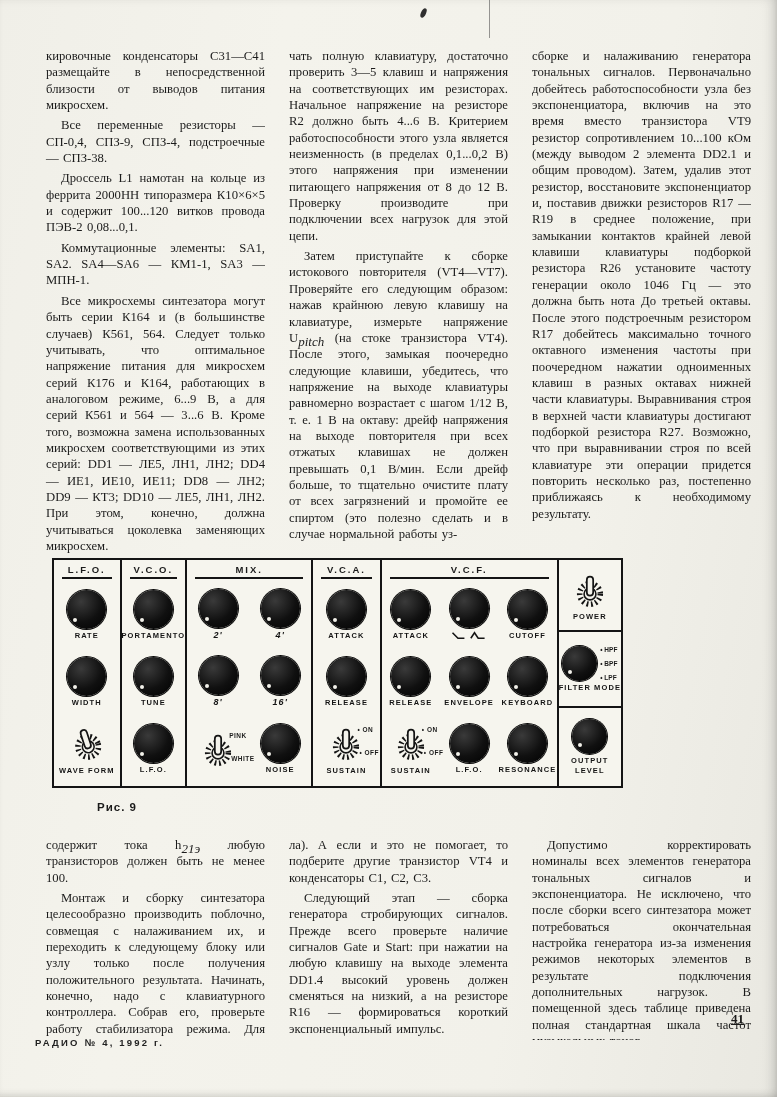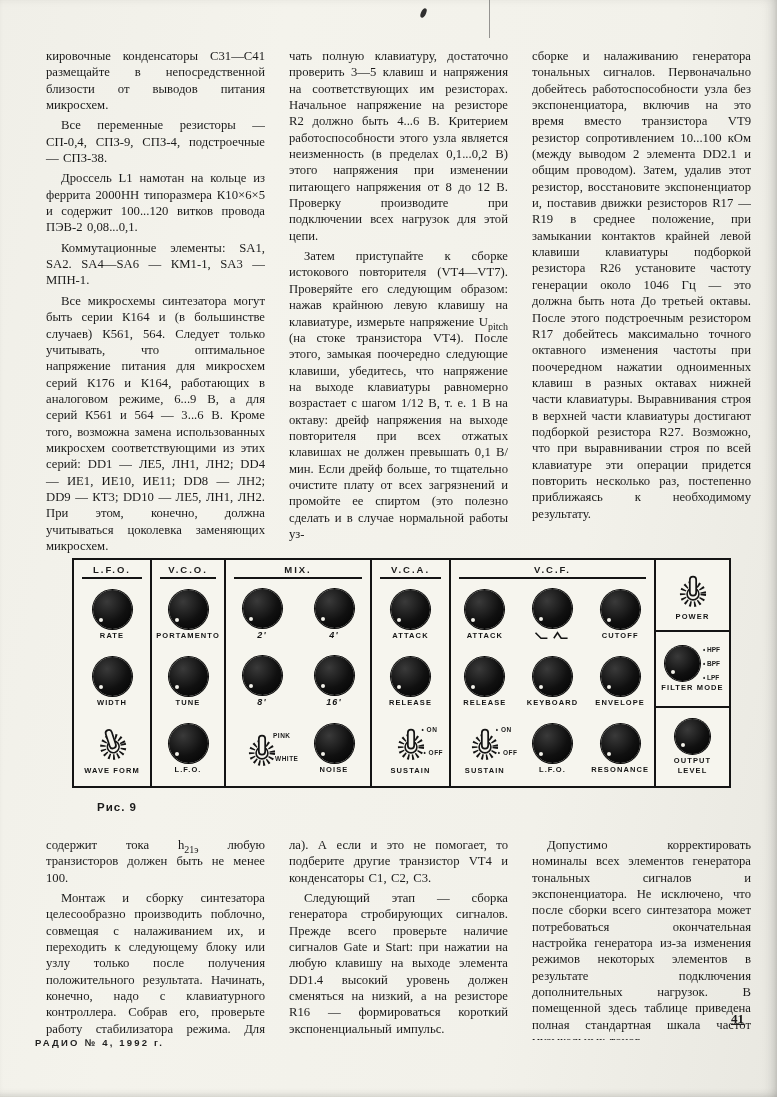--- a/index.html
+++ b/index.html
@@ -14,27 +14,27 @@
     border-radius:60% 40% 55% 45%; transform:rotate(20deg);}
   .foldline{position:absolute; top:0; left:489px; width:1px; height:38px; background:rgba(70,70,70,.55);}
   
   .top-text{position:absolute; top:44px; left:42px; width:713px; height:514px;
     display:grid; grid-template-columns:repeat(3,1fr); column-gap:16px; overflow:hidden;}
   .bottom-text{position:absolute; top:833px; left:42px; width:713px; height:207px;
     display:grid; grid-template-columns:repeat(3,1fr); column-gap:16px; overflow:hidden;}
   .col{overflow:hidden;}
   .para{margin:4px; font-size:12.7px; line-height:16.35px; text-align:justify; word-spacing:1.2px;}
   .para.ind{text-indent:15px;}
-  .para sub{font-size:10px; line-height:0;}
+  .para sub{font-size:13px; line-height:0;font-style:italic;}
   
   .fig-caption{position:absolute; top:801px; left:97px; font:700 11.5px "Liberation Sans",sans-serif; letter-spacing:1px;}
   .footer-left{position:absolute; top:1037px; left:35px; font:700 9.5px "Liberation Sans",sans-serif; letter-spacing:2.2px; color:#222;}
   .page-num{position:absolute; top:1011px; left:731px; font:700 13px "Liberation Serif",serif;text-decoration:underline;}
   
-  .panel{position:absolute; top:558px; left:72px; width:659px; height:230px;
+  .panel{position:absolute; top:558px; left:52px; width:571px; height:230px;
     display:flex; border:2.5px solid #141414; background:#f6f5ee; box-sizing:border-box;}
   .sec{border-right:2px solid #141414; display:flex; flex-direction:column; box-sizing:border-box;}
   .sec:last-child{border-right:none;}
   .sec-lfo{width:78px;} .sec-vco{width:74px;} .sec-mix{width:146px;}
   .sec-vca{width:79px;} .sec-vcf{width:205px;} .sec-util{flex:1; border-left:none;}
   .sec-title{margin:4px 8px 0; padding-bottom:2px; text-align:center; border-bottom:2px solid #141414;
     font:700 9.5px "Liberation Sans",sans-serif; letter-spacing:2px; white-space:nowrap;}
   .sec-body{flex:1; display:grid; grid-template-rows:repeat(3,1fr); padding:2px 0 4px;}
   .sec-mix .sec-body{grid-template-columns:1fr 1fr;}
   .sec-vcf .sec-body{grid-template-columns:1fr 1fr 1fr;}
@@ -210,25 +210,25 @@
         <div class="ctl">
           <div class="knob"></div>
           <div class="klabel">CUTOFF</div>
         </div>
         <div class="ctl">
           <div class="knob"></div>
           <div class="klabel">RELEASE</div>
         </div>
         <div class="ctl">
           <div class="knob"></div>
+          <div class="klabel">ENVELOPE</div>
+        </div>
+        <div class="ctl">
+          <div class="knob"></div>
           <div class="klabel">KEYBOARD</div>
-        </div>
-        <div class="ctl">
-          <div class="knob"></div>
-          <div class="klabel">ENVELOPE</div>
         </div>
         <div class="ctl">
           <div class="sw-wrap">
             <svg class="toggle" viewBox="0 0 48 52">
               <circle cx="24" cy="31" r="13" fill="none" stroke="#141414" stroke-width="7" stroke-dasharray="2.2 3.4"></circle>
               <circle cx="24" cy="31" r="7.5" fill="#f4f3ec" stroke="#141414" stroke-width="2"></circle>
               <rect x="20" y="9" width="8" height="24" rx="4" fill="#f4f3ec" stroke="#141414" stroke-width="2.2"></rect>
             </svg>
             <span class="sw-side top">• ON</span>
             <span class="sw-side bot">• OFF</span>

